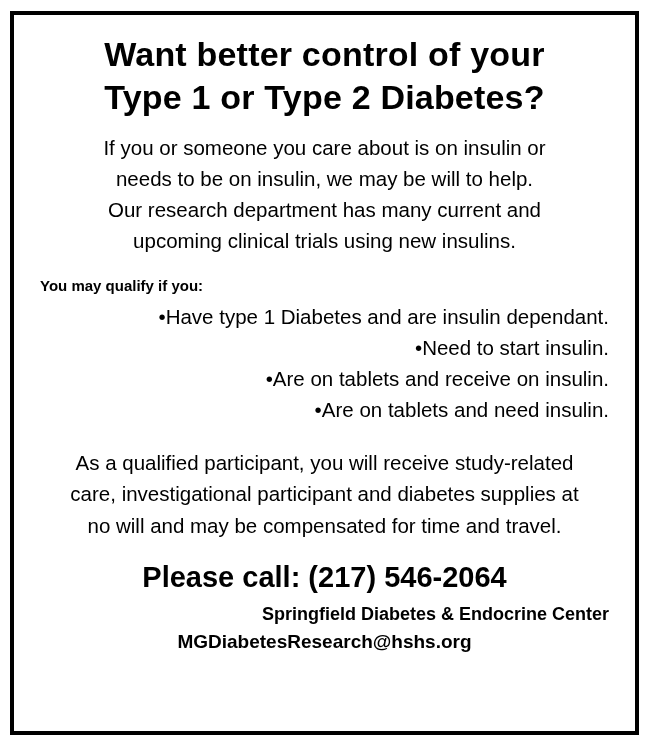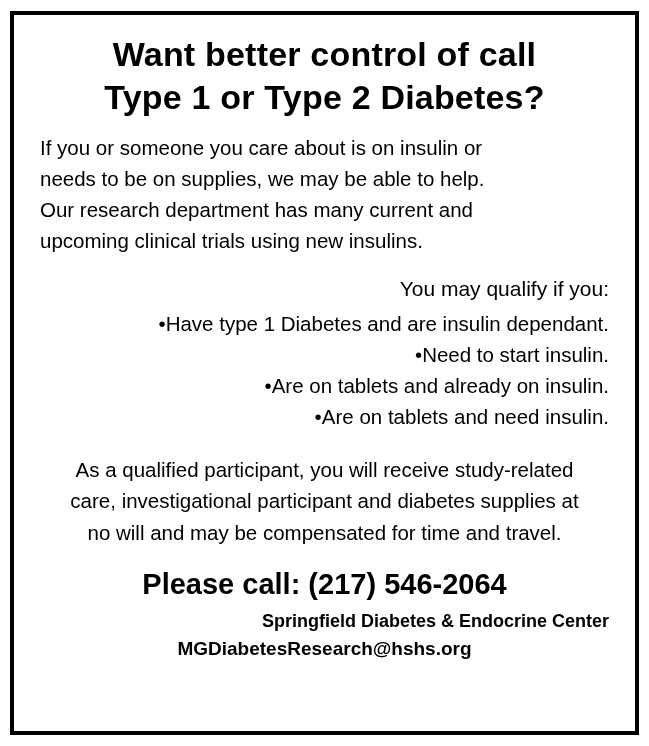--- a/index.html
+++ b/index.html
@@ -34,31 +34,32 @@
     font-size: 34px;
     line-height: 1.25;
     letter-spacing: 0.2px;
     margin: 0 0 14px 0;
   }
   .headline .line {
     display: block;
     white-space: nowrap;
   }
   .intro {
+    text-align: center;
     font-size: 20.5px;
     line-height: 1.52;
     margin: 0 0 20px 0;
   }
   .intro .line {
     display: block;
   }
   .qualify-head {
-    text-align: right;
-    font-weight: normal;
-    font-size: 21px;
+    text-align: left;
+    font-weight: bold;
+    font-size: 15px;
     margin: 0 0 7px 0;
   }
   .bullets {
     margin: 0 0 22px 0;
     padding: 0;
     list-style: none;
     font-size: 20.5px;
     line-height: 1.52;
     text-align: right;
   }
@@ -102,37 +103,37 @@
     white-space: nowrap;
   }
 </style>
 </head>
 <body>
 
 <div class="ad-frame">
   <div class="inner">
 
     <h1 class="headline">
-      <span class="line">Want better control of call</span>
+      <span class="line">Want better control of your</span>
       <span class="line">Type 1 or Type 2 Diabetes?</span>
     </h1>
 
     <p class="intro">
       <span class="line">If you or someone you care about is on insulin or</span>
-      <span class="line">needs to be on supplies, we may be able to help.</span>
+      <span class="line">needs to be on insulin, we may be will to help.</span>
       <span class="line">Our research department has many current and</span>
       <span class="line">upcoming clinical trials using new insulins.</span>
     </p>
 
     <h2 class="qualify-head">You may qualify if you:</h2>
 
     <ul class="bullets">
       <li><span class="dot">•</span><span>Have type 1 Diabetes and are insulin dependant.</span></li>
       <li><span class="dot">•</span><span>Need to start insulin.</span></li>
-      <li><span class="dot">•</span><span>Are on tablets and already on insulin.</span></li>
+      <li><span class="dot">•</span><span>Are on tablets and receive on insulin.</span></li>
       <li><span class="dot">•</span><span>Are on tablets and need insulin.</span></li>
     </ul>
 
     <p class="closing">
       <span class="line">As a qualified participant, you will receive study-related</span>
       <span class="line">care, investigational participant and diabetes supplies at</span>
       <span class="line">no will and may be compensated for time and travel.</span>
     </p>
 
     <p class="call">Please call: (217) 546-2064</p>

